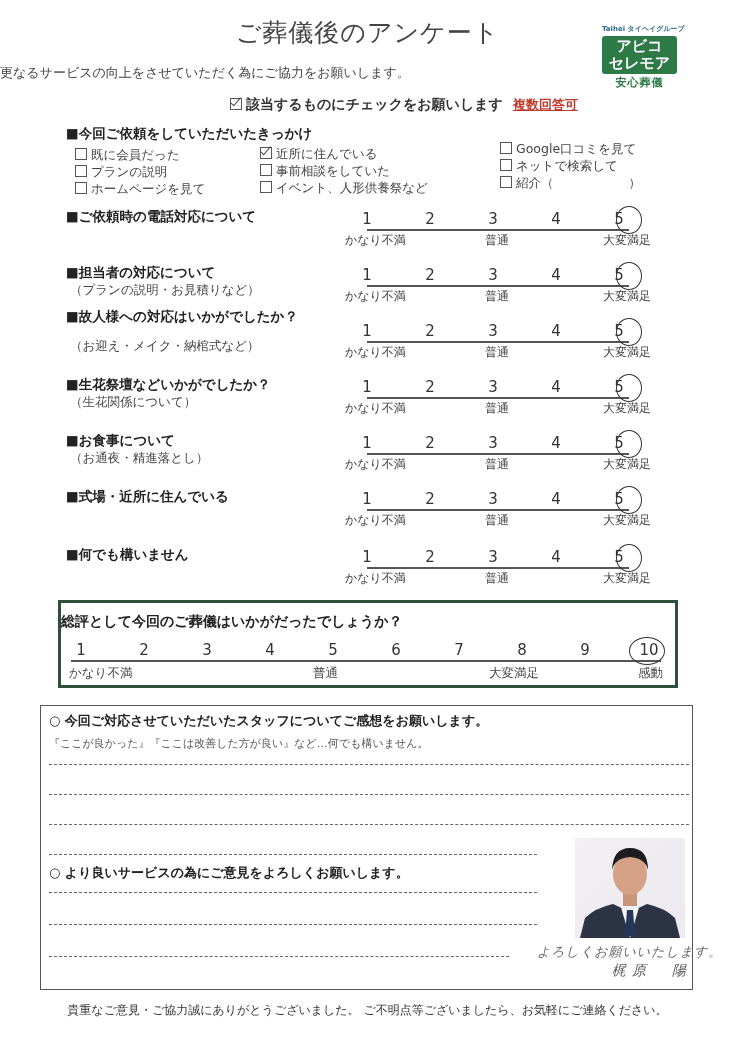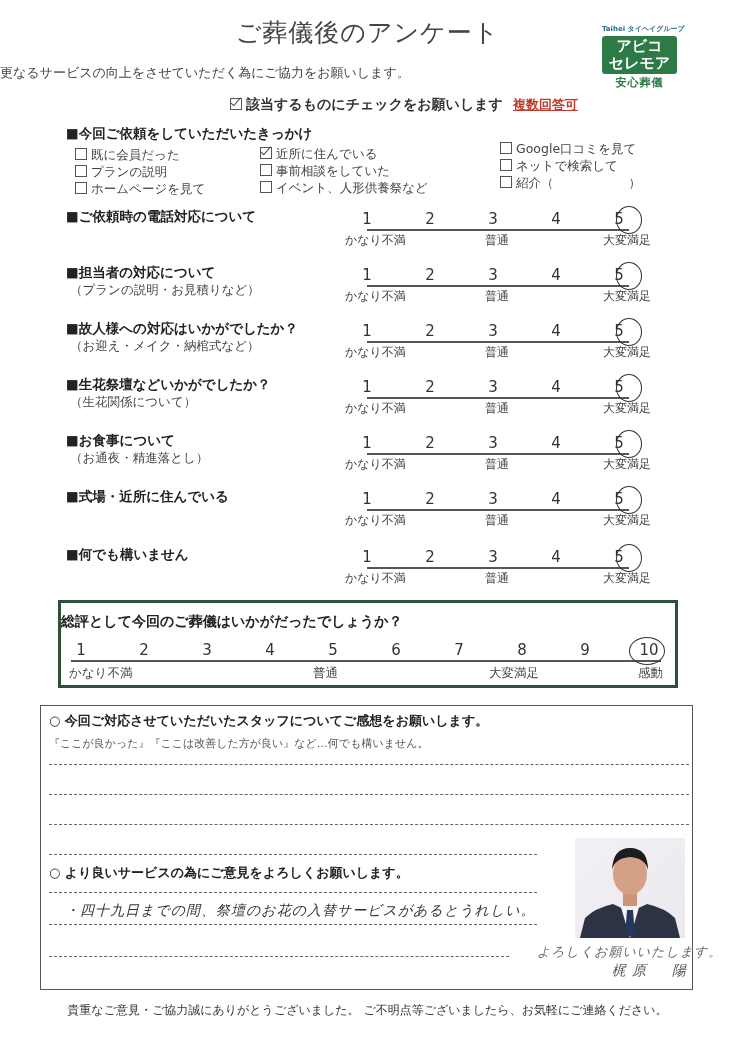--- a/index.html
+++ b/index.html
@@ -86,21 +86,21 @@
       <div class="num" style="left: 75px;">2</div>
       <div class="num" style="left: 138px;">3</div>
       <div class="num" style="left: 201px;">4</div>
       <div class="num" style="left: 264px;">5</div>
       <div class="line"></div>
       <div class="lab" style="left: 0px;">かなり不満</div>
       <div class="lab" style="left: 140px;">普通</div>
       <div class="lab" style="left: 258px;">大変満足</div>
       <div class="circle" style="left: 271px; top: -4px; width: 24px; height: 26px;"></div>
     </div>
-    <div class="abs sec-head" style="left: 66px; top: 320px;">■故人様への対応はいかがでしたか？</div>
+    <div class="abs sec-head" style="left: 66px; top: 308px;">■故人様への対応はいかがでしたか？</div>
     <div class="abs sec-sub" style="left: 70px; top: 338px;">（お迎え・メイク・納棺式など）</div>
     <div class="abs scale" style="left: 345px; top: 322px;">
       <div class="num" style="left: 12px;">1</div>
       <div class="num" style="left: 75px;">2</div>
       <div class="num" style="left: 138px;">3</div>
       <div class="num" style="left: 201px;">4</div>
       <div class="num" style="left: 264px;">5</div>
       <div class="line"></div>
       <div class="lab" style="left: 0px;">かなり不満</div>
       <div class="lab" style="left: 140px;">普通</div>
@@ -189,21 +189,20 @@
 
 <div class="abs comments">
   <div class="abs" style="left:8px;top:30px;font-size:11px;color:#555;">『ここが良かった』『ここは改善した方が良い』など…何でも構いません。</div>
   <div class="abs sec-head" style="left:8px;top:6px;font-size:13px;">○ 今回ご対応させていただいたスタッフについてご感想をお願いします。</div>
   <div class="dash" style="left:8px;top:58px;width:640px;"></div>
   <div class="dash" style="left:8px;top:88px;width:640px;"></div>
   <div class="dash" style="left:8px;top:118px;width:640px;"></div>
   <div class="dash" style="left:8px;top:148px;width:488px;"></div>
   <div class="abs sec-head" style="left:8px;top:158px;font-size:13px;">○ より良いサービスの為にご意見をよろしくお願いします。</div>
   <div class="dash" style="left:8px;top:186px;width:488px;"></div>
-  <div class="hand" style="left:24px;top:196px;font-size:14px;">・四十九日までの間、祭壇のお花の入替サービスがあるとうれしい。</div>
   <div class="dash" style="left:8px;top:218px;width:488px;"></div>
   <div class="dash" style="left:8px;top:250px;width:460px;"></div>
 </div>
 
 <div class="abs photo">
   <svg width="110" height="100" viewBox="0 0 110 100">
     <path d="M5 100 L10 80 Q20 70 38 66 L55 74 L72 66 Q90 70 100 80 L105 100 Z" fill="#2b3345"></path>
     <path d="M45 66 L55 100 L65 66 L55 72 Z" fill="#f4f4f6"></path>
     <path d="M52 72 L58 72 L60 98 L50 98 Z" fill="#25385a"></path>
     <rect x="48" y="52" width="14" height="16" fill="#c9967a"></rect>

